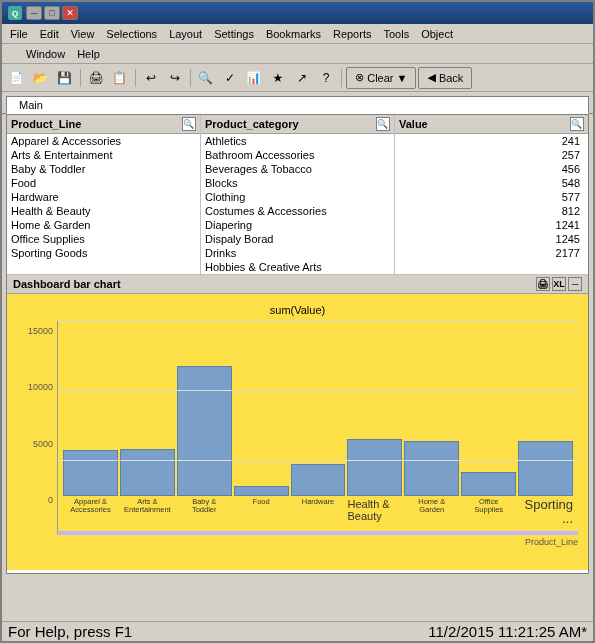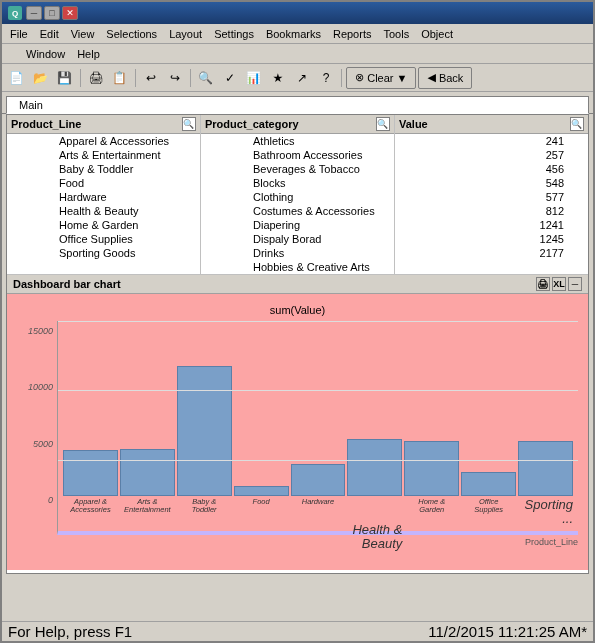--- a/index.html
+++ b/index.html
@@ -30,30 +30,30 @@
 
     
     .columns-area { display: flex; height: 160px; border-bottom: 1px solid #c0c0c0; }
     
     .col { flex: 1; border-right: 1px solid #c0c0c0; overflow: hidden; }
     .col:last-child { border-right: none; }
     
     .col-header { background: #d4d0c8; border-bottom: 1px solid #a0a0a0; padding: 2px 4px; display: flex; align-items: center; justify-content: space-between; font-size: 11px; font-weight: bold; }
     .col-search { width: 14px; height: 14px; border: 1px solid #808080; background: white; display: flex; align-items: center; justify-content: center; font-size: 9px; cursor: pointer; }
     
-    .col-list { list-style: none; overflow-y: auto; height: calc(100% - 22px); margin-left: 48px; }
+    .col-list { list-style: none; overflow-y: auto; height: calc(100% - 22px); }
     .col-list li { padding: 1px 4px; font-size: 11px; cursor: pointer; white-space: nowrap; overflow: hidden; text-overflow: ellipsis; }
     
     
     .chart-panel { height: calc(100% - 160px); }
     .chart-title-bar { background: #d4d0c8; border-bottom: 1px solid #a0a0a0; padding: 2px 6px; display: flex; align-items: center; justify-content: space-between; font-size: 11px; font-weight: bold; }
     .chart-controls { display: flex; gap: 2px; }
     .chart-ctrl-btn { width: 14px; height: 14px; border: 1px solid #808080; background: #d4d0c8; font-size: 9px; display: flex; align-items: center; justify-content: center; cursor: pointer; }
     
-    .chart-area { background: #fca5a5; height: calc(100% - 22px); position: relative; padding: 10px; }
+    .chart-area { background: #fde047; height: calc(100% - 22px); position: relative; padding: 10px; }
     .chart-title { text-align: center; font-size: 11px; margin-bottom: 5px; }
     .bar { background: #7a9fc8; width: 40px; border: 1px solid #5a7fa8; }
     
     
     .status-bar { background: #d4d0c8; border-top: 1px solid #a0a0a0; height: 20px; display: flex; align-items: center; padding: 0 6px; font-size: 15px; position: absolute; bottom: 0; left: 0; right: 0; }
     .status-bar .help-text { flex: 1; }
     .status-bar .datetime { }
     
     
     .window-frame { width: 595px; height: 643px; background: #d4d0c8; border: 2px solid #808080; position: relative; overflow: hidden; }
@@ -163,21 +163,21 @@
           <li>Drinks</li>
           <li>Hobbies &amp; Creative Arts</li>
         </ul>
       </div>
 
       <div class="col">
         <div class="col-header">
           <span>Value</span>
           <div class="col-search">🔍</div>
         </div>
-        <ul class="col-list" style="text-align:right; padding-right:20px;">
+        <ul class="col-list" style="text-align:right; padding-right:4px;">
           <li>241</li>
           <li>257</li>
           <li>456</li>
           <li>548</li>
           <li>577</li>
           <li>812</li>
           <li>1241</li>
           <li>1245</li>
           <li>2177</li>
         </ul>
@@ -190,21 +190,21 @@
         <div class="chart-controls">
           <div class="chart-ctrl-btn">🖨</div>
           <div class="chart-ctrl-btn">XL</div>
           <div class="chart-ctrl-btn">─</div>
         </div>
       </div>
 
       <div class="chart-area">
         <div class="chart-title">sum(Value)</div>
 
-        <div style="display:flex; height: 214px; font-style: italic;">
+        <div style="display:flex; height: 214px;">
 
           <div style="width:40px; display:flex; flex-direction:column; justify-content: space-between; align-items:flex-end; padding-right:4px; padding-bottom:30px; padding-top:5px;">
             <span style="font-size:9px; color:#555;">15000</span>
             <span style="font-size:9px; color:#555;">10000</span>
             <span style="font-size:9px; color:#555;">5000</span>
             <span style="font-size:9px; color:#555;">0</span>
           </div>
 
           <div style="flex:1; position:relative; border-left:1px solid #999; border-bottom:4px solid #c4b5fd;">
 
@@ -250,21 +250,21 @@
                 <div class="bar" style="width:100%; height:55px;"></div>
               </div>
             </div>
 
             <div style="display:flex; height:35px; padding: 0 5px; gap:2px; align-items:flex-start; padding-top:2px;">
               <div style="flex:1; text-align:center; font-size:7.5px; color:#333; line-height:1.1;">Apparel &amp;<br>Accessories</div>
               <div style="flex:1; text-align:center; font-size:7.5px; color:#333; line-height:1.1;">Arts &amp;<br>Entertainment</div>
               <div style="flex:1; text-align:center; font-size:7.5px; color:#333; line-height:1.1;">Baby &amp;<br>Toddler</div>
               <div style="flex:1; text-align:center; font-size:7.5px; color:#333; line-height:1.1;">Food</div>
               <div style="flex:1; text-align:center; font-size:7.5px; color:#333; line-height:1.1;">Hardware</div>
-              <div style="flex:1; text-align:right; font-size:13px; color:#333; line-height:1.1;margin-top:25px;">Health &amp;<br>Beauty</div>
+              <div style="flex:1; text-align:left; font-size:11px; color:#333; line-height:1.1;">Health &amp;<br>Beauty</div>
               <div style="flex:1; text-align:center; font-size:7.5px; color:#333; line-height:1.1;">Home &amp;<br>Garden</div>
               <div style="flex:1; text-align:center; font-size:7.5px; color:#333; line-height:1.1;">Office<br>Supplies</div>
               <div style="flex:1; text-align:right; font-size:13px; color:#333; line-height:1.1;">Sporting ...</div>
             </div>
           </div>
         </div>
 
         <div style="text-align:right; font-size:9px; color:#555; margin-top:2px;">Product_Line</div>
       </div>
     </div>

